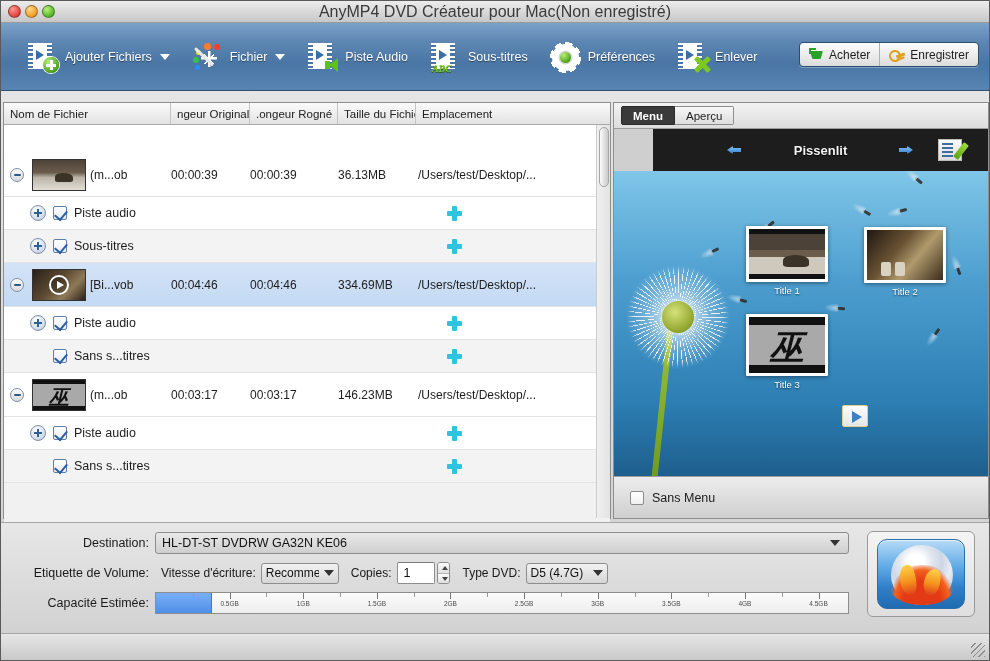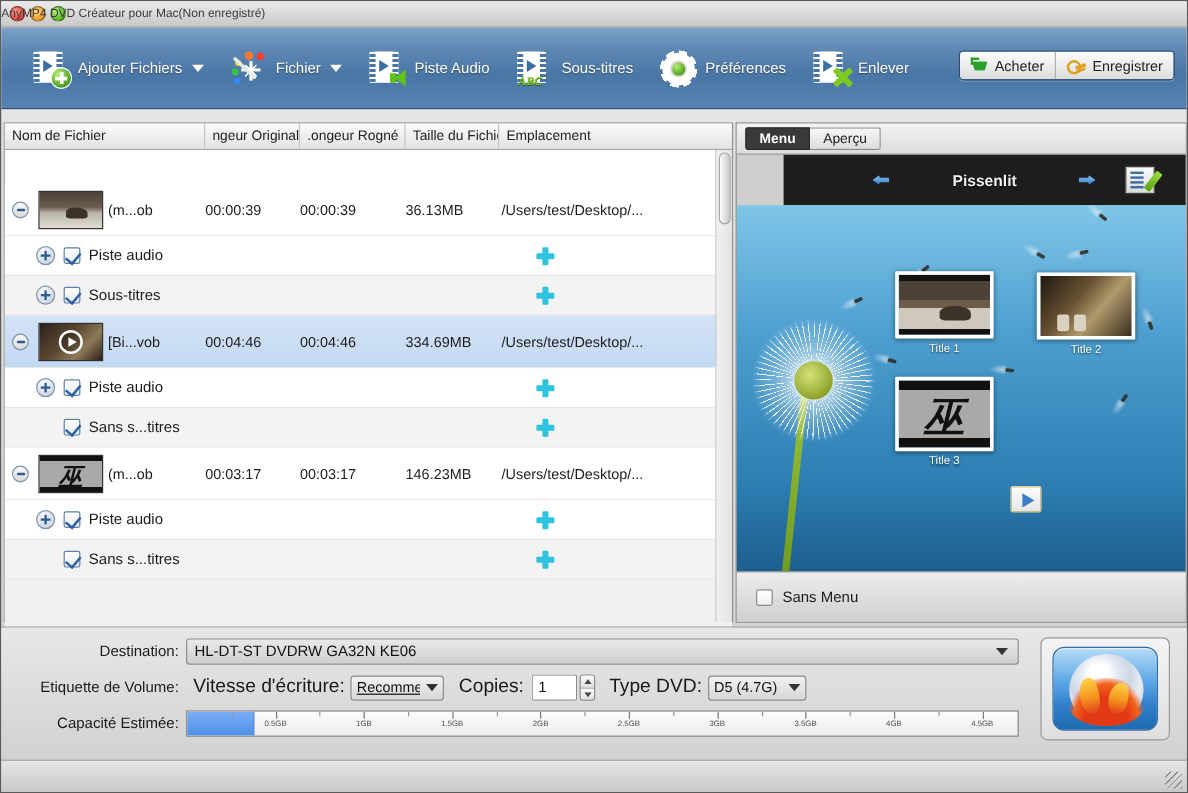--- a/index.html
+++ b/index.html
@@ -23,22 +23,22 @@
     background:linear-gradient(#ececec,#c7c7c7);
     border-bottom:1px solid #9a9a9a;
     display:flex; align-items:center;
   }
   .traffic { display:flex; gap:4px; margin-left:7px; }
   .tl { width:13px; height:13px; border-radius:50%; border:1px solid rgba(0,0,0,.35); }
   .tl.red   { background:radial-gradient(circle at 35% 30%, #ff9a92, #e04740 65%, #b5332c); }
   .tl.amber { background:radial-gradient(circle at 35% 30%, #ffd98a, #f0a02a 65%, #c07a18); }
   .tl.green { background:radial-gradient(circle at 35% 30%, #bbf07f, #5dba2c 65%, #3d8c1b); }
   .titletext {
-    position:absolute; left:0; right:0; text-align:left;
-    font-size:10px; color:#3a3a3a; font-weight:400;
+    position:absolute; left:0; right:0; text-align:center;
+    font-size:16px; color:#3a3a3a; font-weight:400;
     pointer-events:none;
   }
 
   
   .toolbar {
     position:absolute; left:0; top:22px; width:988px; height:68px;
     background:linear-gradient(#7ba2c8 0%, #5d86b2 28%, #4a76a5 60%, #5784b3 100%);
     border-bottom:1px solid #2f4f73;
     display:flex; align-items:center;
   }
@@ -428,29 +428,29 @@
   .dcaret { width:0;height:0;border-left:5px solid transparent;border-right:5px solid transparent;border-top:6px solid #333; }
 
   .r2 { left:0; top:39px; }
   .r2 .slabel { width:148px; }
   .textfield {
     margin-left:6px; height:22px; background:#fff; border:1px solid #8d8d8d;
     border-top-color:#7a7a7a; border-radius:2px;
     display:flex; align-items:center; padding:0 5px; font-size:12.5px; color:#111;
   }
   .tf-vol { width:192px; }
-  .lbl2 { margin-left:12px; font-size:16px; color:#1a1a1a; }
+  .lbl2 { margin-left:12px; font-size:12px; color:#1a1a1a; }
   .combo-sm {
     margin-left:5px; height:21px;
     background:linear-gradient(#f2f2f2,#d6d6d6);
     border:1px solid #8d8d8d; border-radius:3px;
     display:flex; align-items:center; padding:0 4px; font-size:12px; color:#111; gap:5px;
     overflow:hidden; white-space:nowrap;
   }
-  .combo-speed { width:78px;text-decoration:underline; }
+  .combo-speed { width:78px; }
   .combo-type { width:82px; }
   .combo-sm .lbltxt { flex:1; overflow:hidden; text-overflow:clip; }
   .tf-copies { width:38px; justify-content:flex-start; }
   .stepper {
     margin-left:2px; width:13px; height:22px; display:flex; flex-direction:column;
     border:1px solid #8d8d8d; border-radius:3px; overflow:hidden;
   }
   .stepper div { flex:1; background:linear-gradient(#fbfbfb,#e0e0e0); position:relative; }
   .stepper div + div { border-top:1px solid #b5b5b5; }
   .stepper .up:before {

